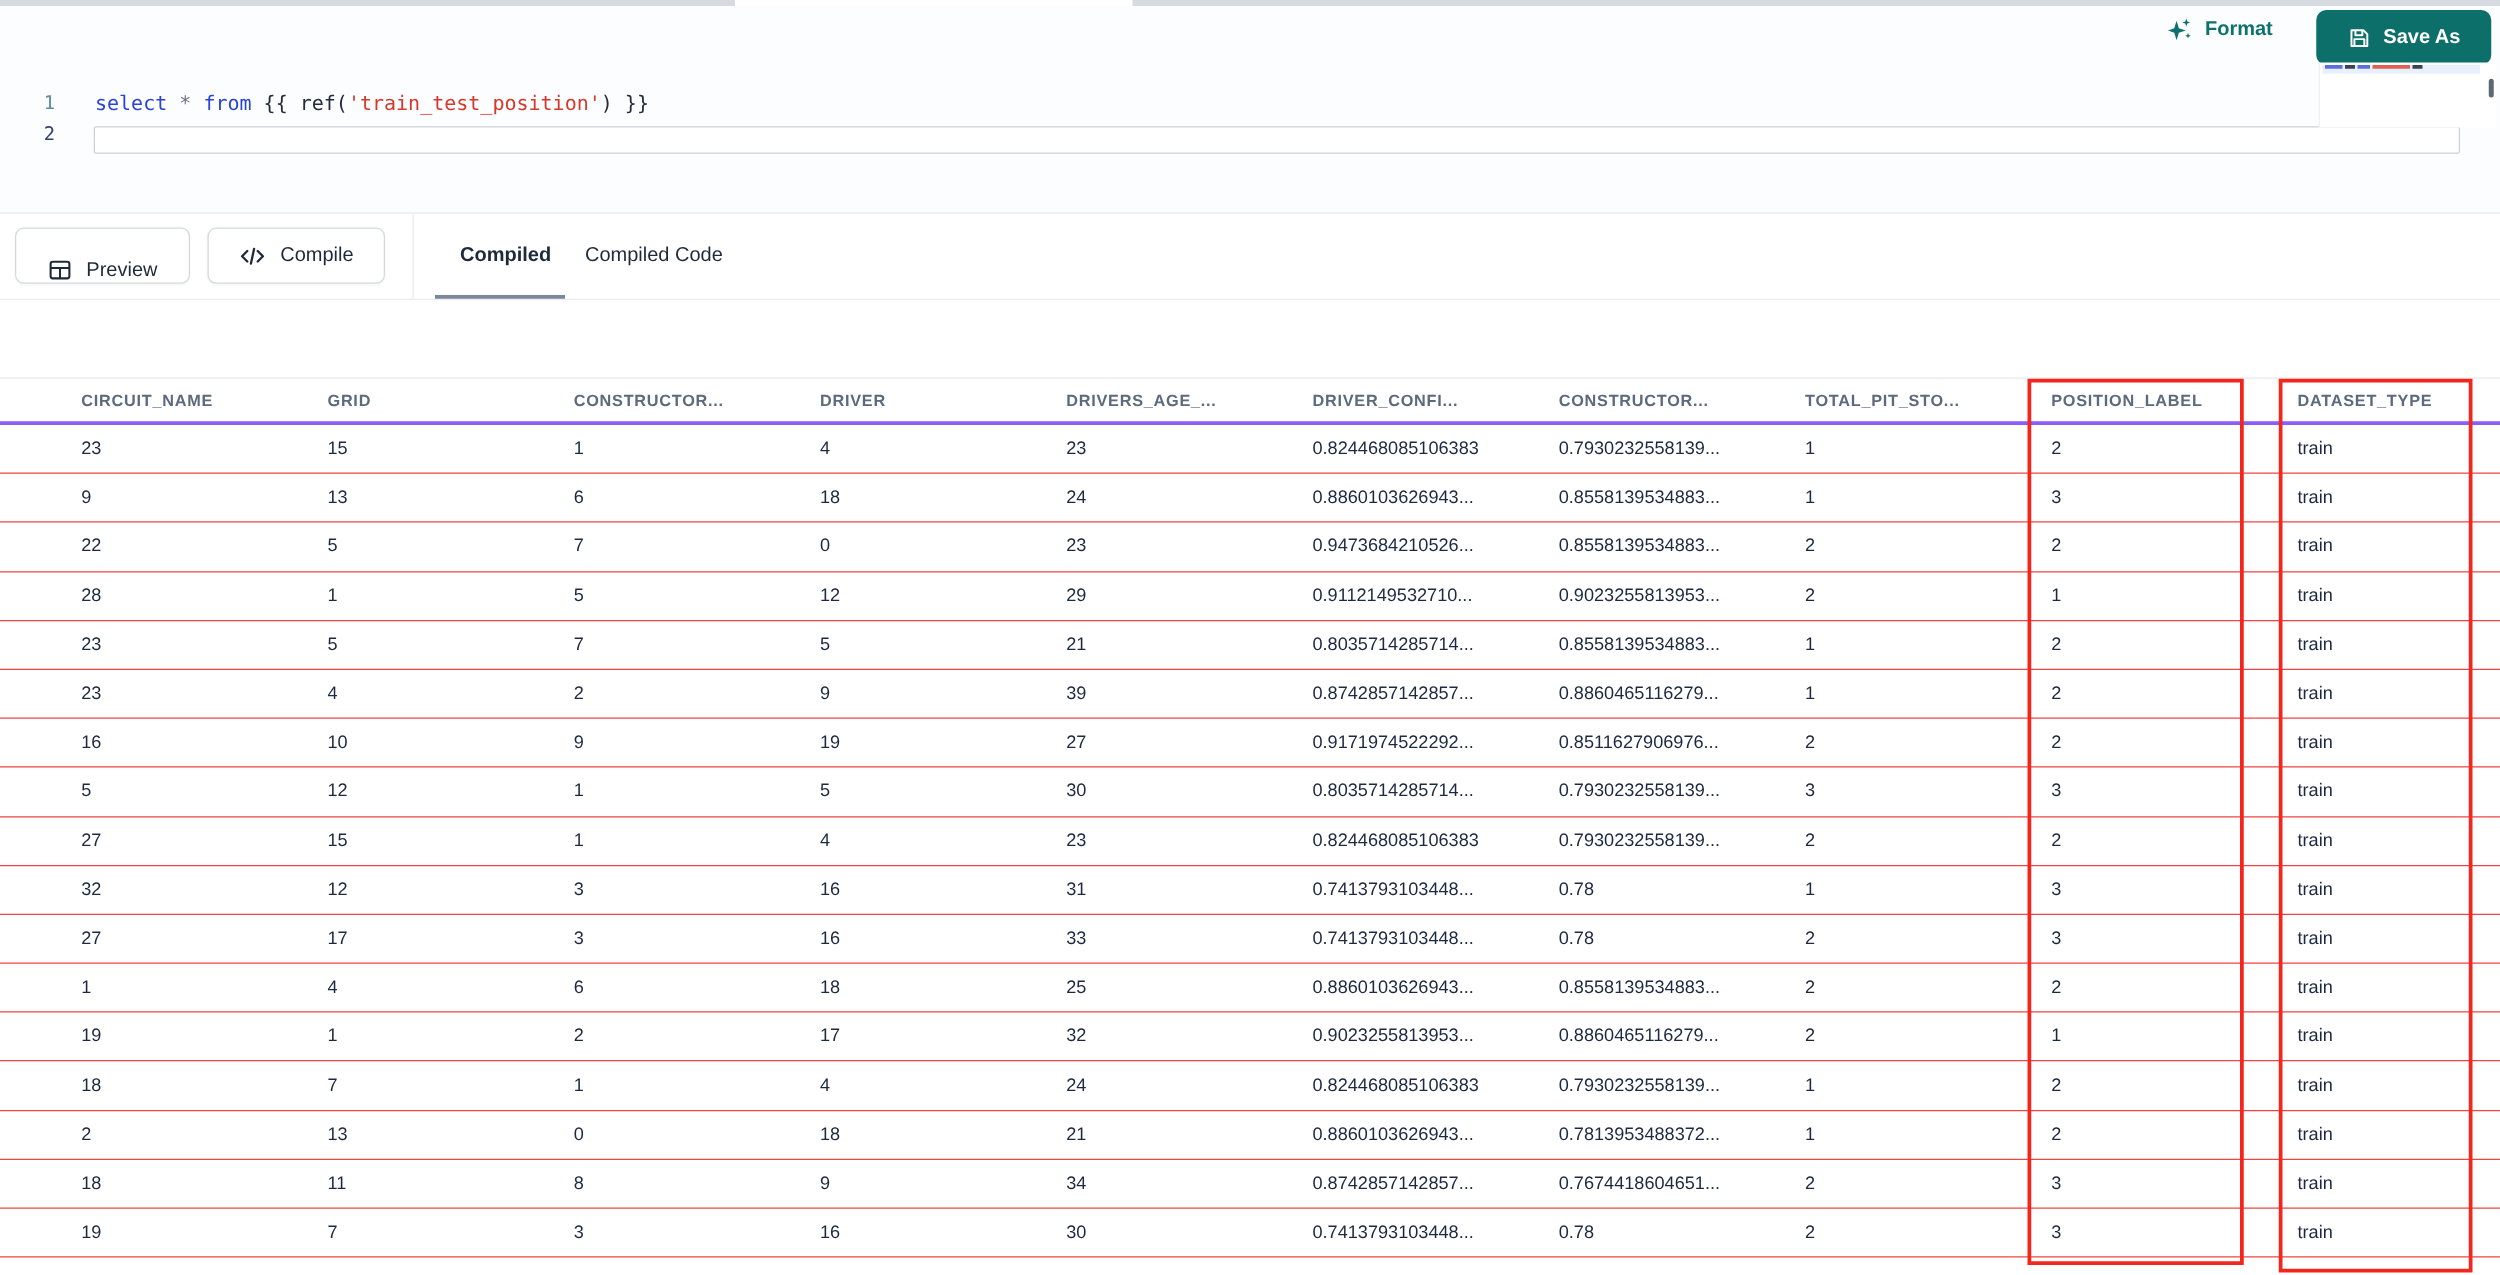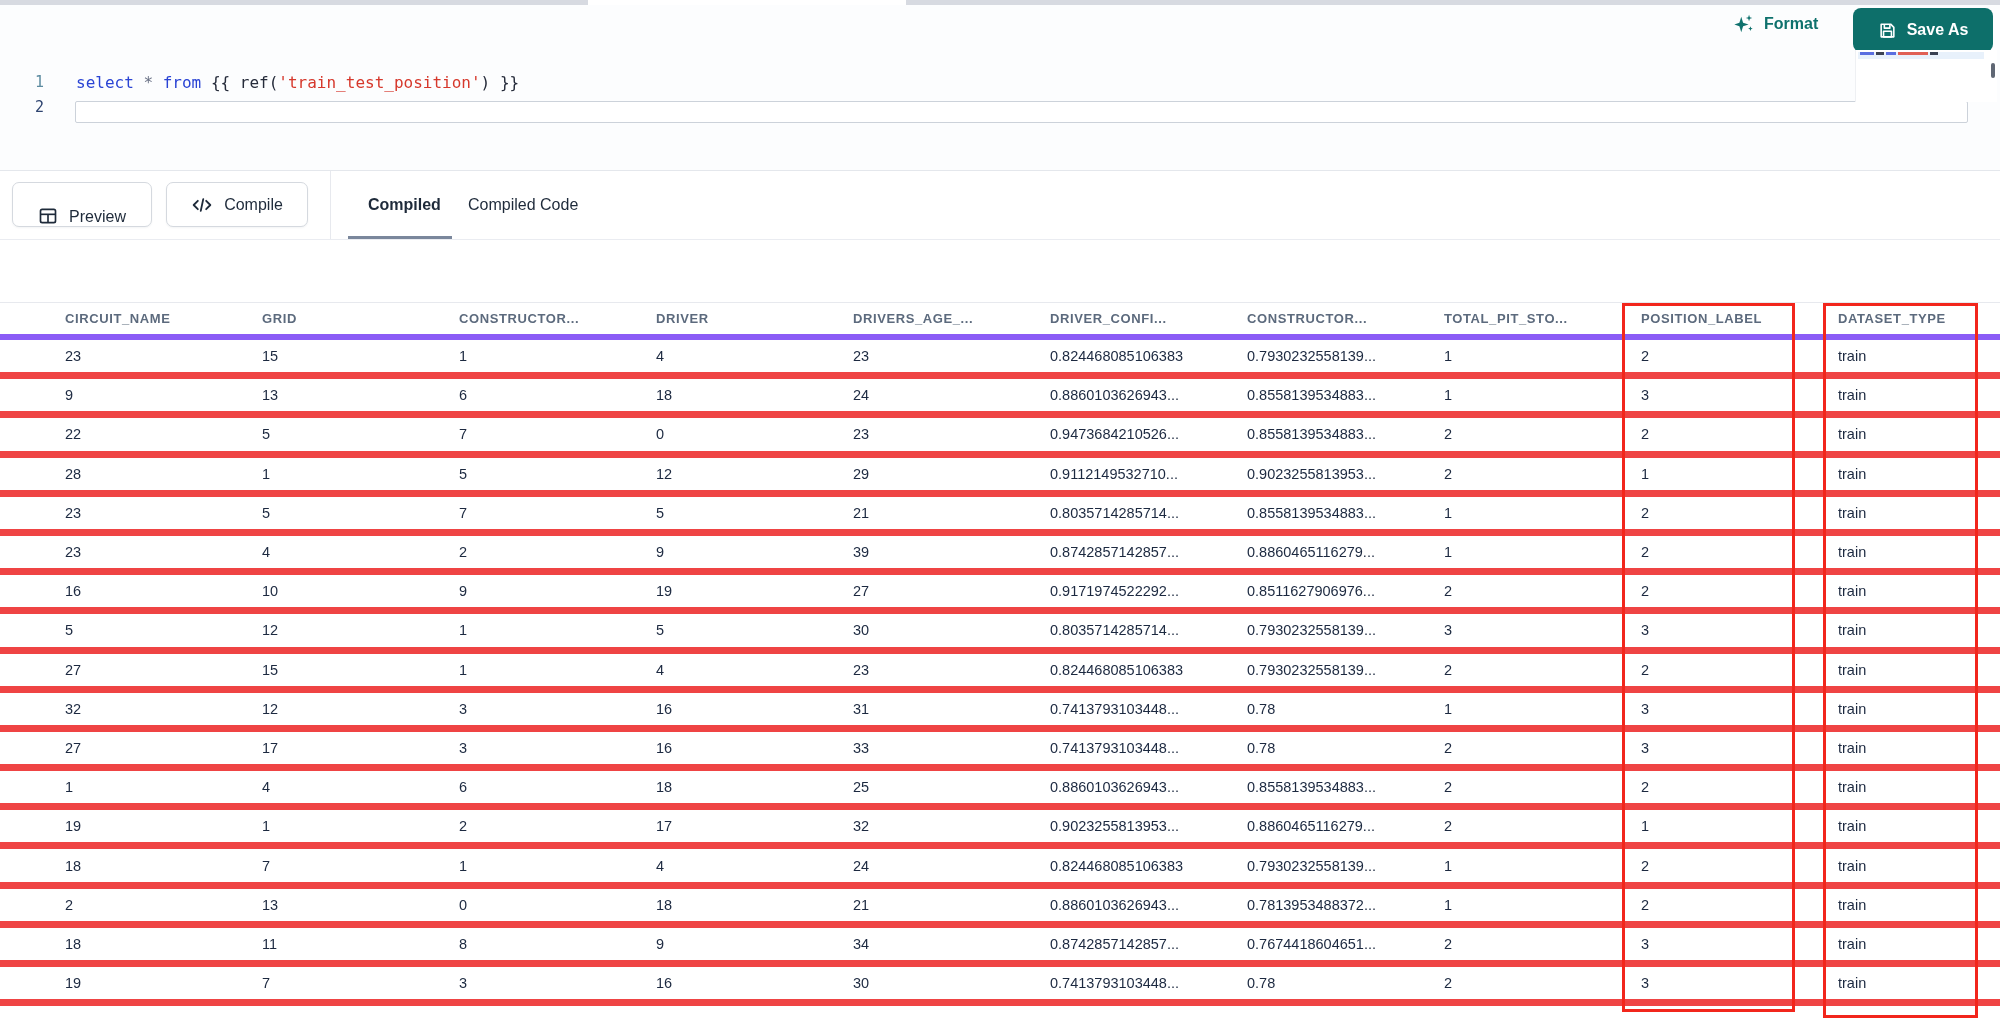--- a/index.html
+++ b/index.html
@@ -47,23 +47,23 @@
 
   
   .info-row{position:absolute;top:240px;left:0;width:2000px;height:62px;background:#fff;}
   .limit-note{position:absolute;left:10px;top:0;height:62px;display:flex;align-items:center;gap:9px;font-size:16.5px;color:#1f2c3d;}
   .help-icon{width:23px;height:23px;border-radius:50%;background:#3f4a5a;color:#fff;font-size:14px;font-weight:700;display:flex;align-items:center;justify-content:center;cursor:pointer;}
   .download-csv{position:absolute;right:7px;top:0;height:62px;display:flex;align-items:center;font-size:16px;color:#166f7c;cursor:pointer;}
 
   
   .rtable{position:absolute;top:302px;left:0;width:2000px;}
   .trow{display:grid;grid-template-columns:repeat(10,197px);padding-left:50px;box-sizing:border-box;}
-  .thead{height:38px;border-top:1px solid #e7e9ee;border-bottom:6px solid #8b5cf6;box-sizing:border-box;}
+  .thead{height:38px;border-top:1px solid #e7e9ee;border-bottom:3px solid #8b5cf6;box-sizing:border-box;}
   .th{display:flex;align-items:center;padding-left:15px;font-size:13px;font-weight:700;letter-spacing:.6px;color:#5c6a7d;white-space:nowrap;overflow:hidden;}
-  .tbody .trow{height:39.2px;border-bottom:7px solid #ef4444;box-sizing:border-box;}
+  .tbody .trow{height:39.2px;border-bottom:1px solid #ef4444;box-sizing:border-box;}
   .td{display:flex;align-items:center;padding-left:15px;font-size:14.5px;color:#1c2940;white-space:nowrap;overflow:hidden;}
 
   
   .redbox{position:absolute;border:3px solid #f2261c;box-sizing:border-box;background:transparent;pointer-events:none;}
   .box1{left:1622px;top:303px;width:173px;height:709px;}
   .box2{left:1823px;top:303px;width:155px;height:715px;}
 
   svg{display:block;}
 </style>
 </head>

